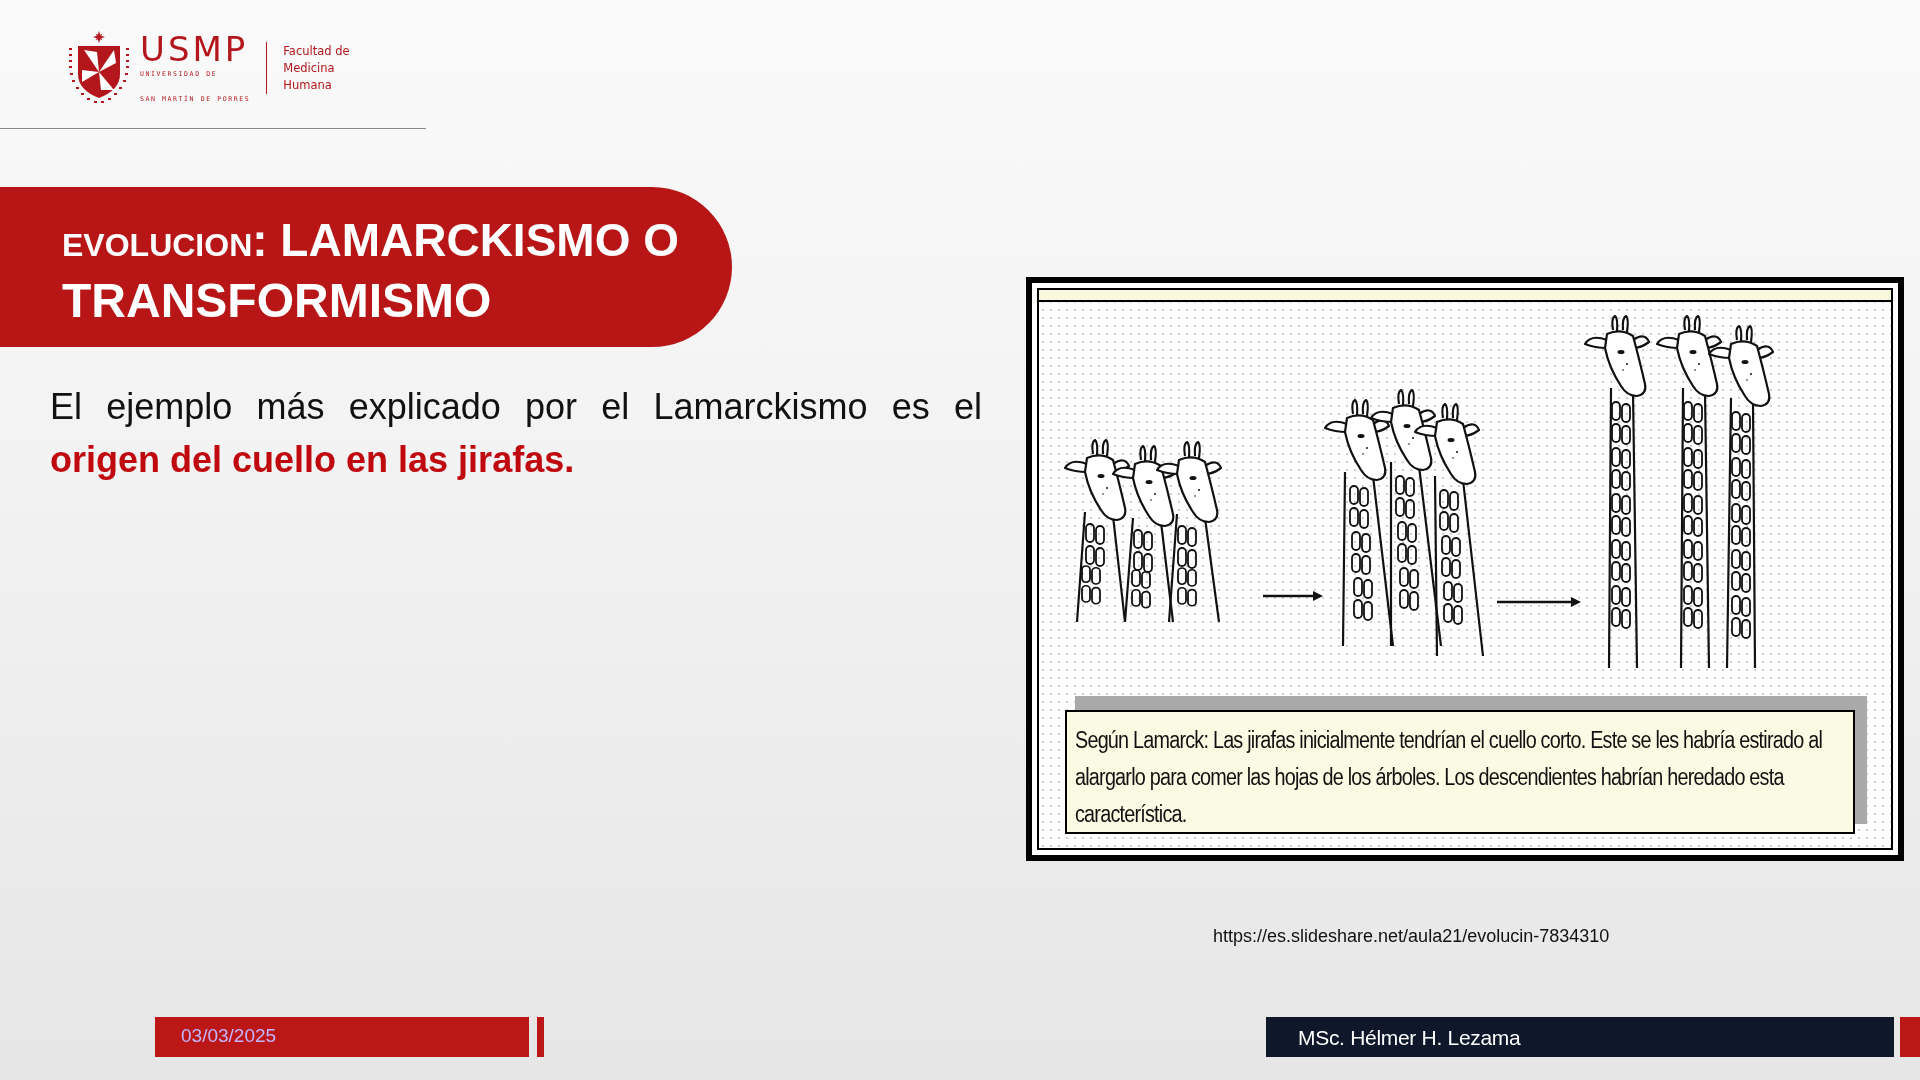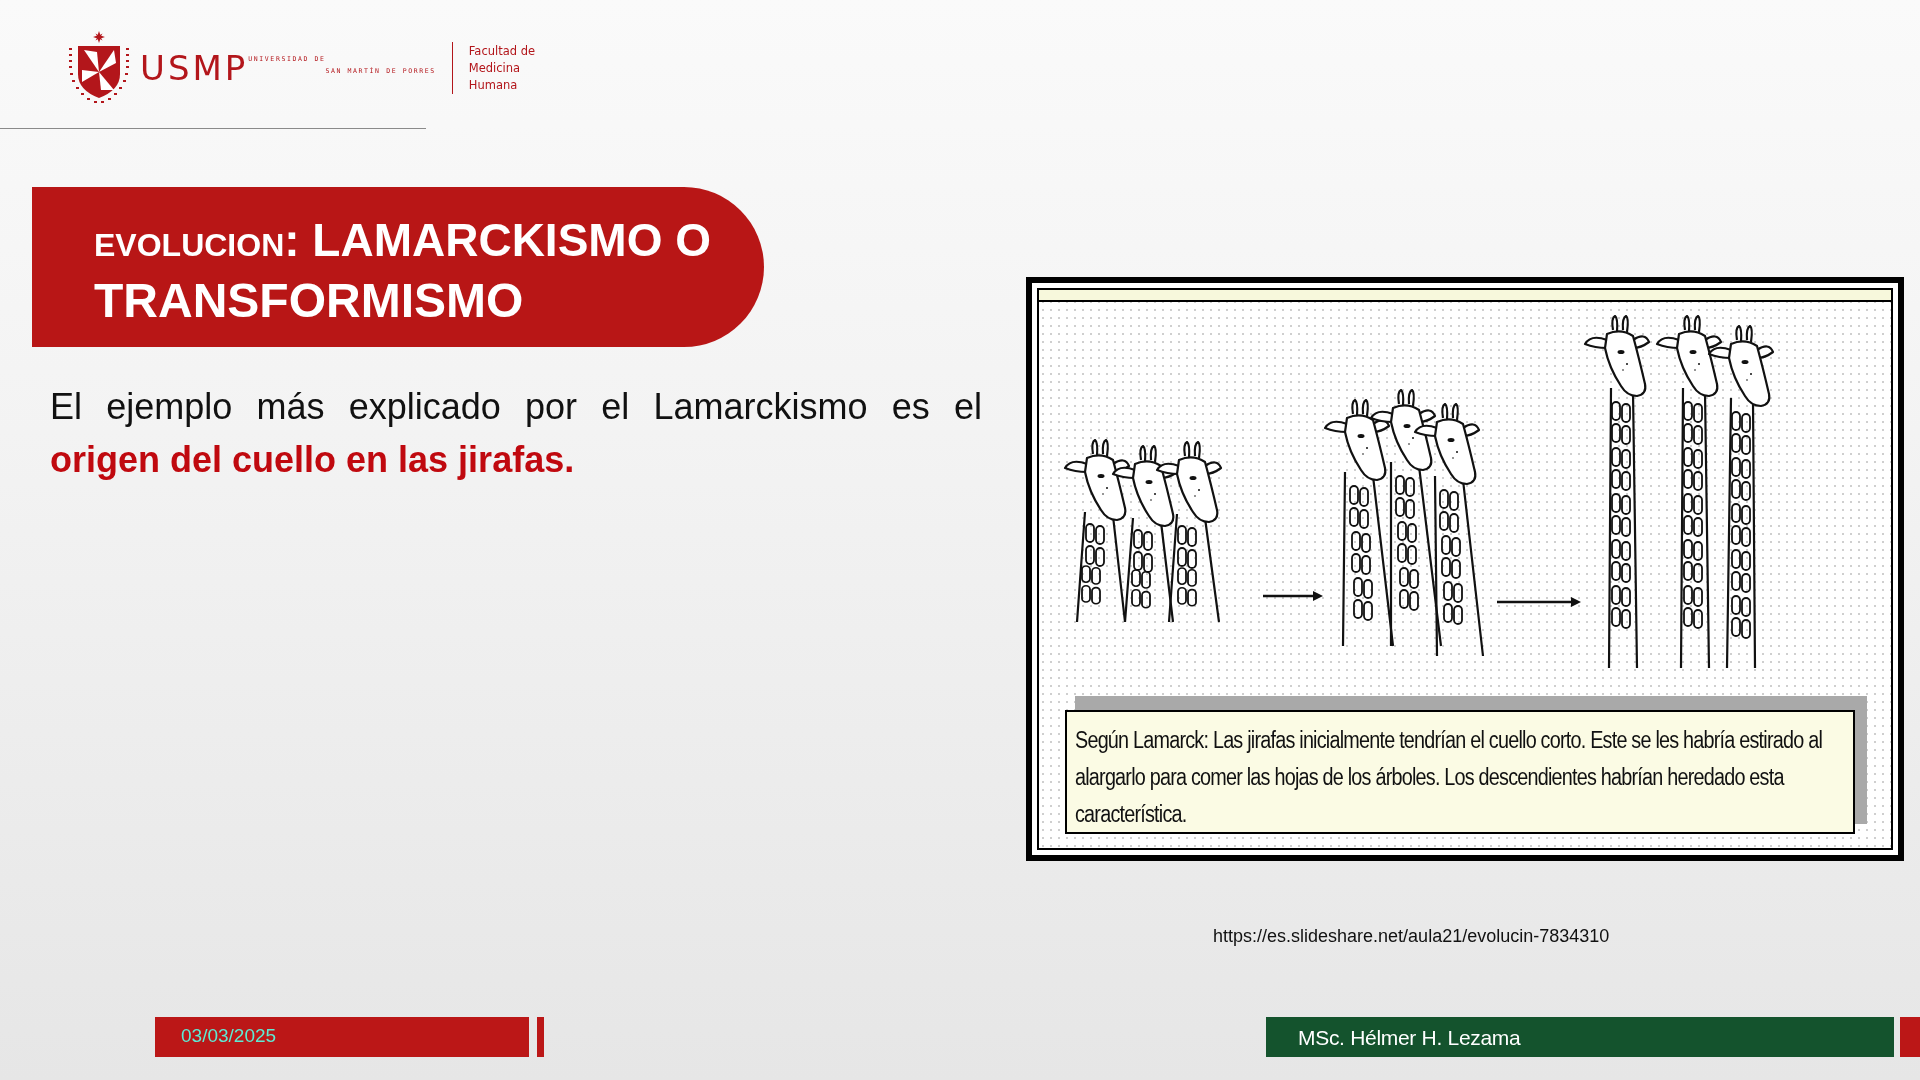--- a/index.html
+++ b/index.html
@@ -4,33 +4,33 @@
   <style>
     html, body { margin: 0; padding: 0; }
     body {
       width: 1920px; height: 1080px; overflow: hidden; position: relative;
       background: linear-gradient(180deg, #fafafa 0%, #f3f3f3 40%, #e6e6e6 100%);
       font-family: "Liberation Sans", sans-serif;
     }
     
     .logo { position: absolute; left: 64px; top: 30px; height: 76px; display: flex; align-items: center; }
     .shield-wrap { width: 70px; height: 76px; position: relative; }
-    .usmp-block { margin-left: 6px; display: flex; flex-direction: row; }
+    .usmp-block { margin-left: 6px; display: flex; flex-direction: column; }
     .usmp-word { color: #b3161b; font-family: "DejaVu Sans", sans-serif; font-size: 34px; letter-spacing: 3px; line-height: 34px; font-weight: normal; }
     .usmp-sub { color: #b3161b; font-family: "DejaVu Sans Mono", monospace; font-size: 6.5px; letter-spacing: 1.6px; line-height: 9px; margin-top: 4px; }
     .logo-sep { width: 1px; height: 52px; background: #b3161b; margin: 0 16px 0 16px; }
     .faculty { color: #b3161b; font-family: "DejaVu Sans", sans-serif; font-size: 11.5px; line-height: 17px; }
     .header-rule { position: absolute; left: 0; top: 128px; width: 426px; height: 1px; background: #8a8a8a; }
 
     
     .title-banner {
       position: absolute; left: 0; top: 187px; width: 732px; height: 160px;
       background: #b81616; border-radius: 0 80px 80px 0;
       color: #ffffff; box-sizing: border-box; padding: 26px 0 0 62px;
-      font-family: "Liberation Sans", sans-serif; font-weight: bold; margin-left: 32px;
+      font-family: "Liberation Sans", sans-serif; font-weight: bold;
     }
     .title-line1 { font-size: 46px; line-height: 54px; white-space: nowrap; }
     .title-small { font-size: 32px; }
     .title-line2 { font-size: 48px; line-height: 58px; white-space: nowrap; }
 
     
     .body-text {
       position: absolute; left: 50px; top: 380px; width: 932px;
       font-family: "Liberation Sans", sans-serif; font-size: 36px; line-height: 53px;
       color: #111111; text-align: justify;
@@ -67,27 +67,27 @@
     .caption-text { display: inline-block; transform: scaleX(0.86); transform-origin: left top; width: 890px; }
 
     .source-url {
       position: absolute; left: 1213px; top: 926px;
       font-family: "Liberation Sans", sans-serif; font-size: 18px; color: #111;
     }
 
     
     .footer-date {
       position: absolute; left: 155px; top: 1017px; width: 374px; height: 40px;
-      background: #bb1717; color: #5eead4; box-sizing: border-box; padding: 8px 0 0 26px;
+      background: #bb1717; color: #c4b5fd; box-sizing: border-box; padding: 8px 0 0 26px;
       font-family: "Liberation Sans", sans-serif; font-size: 19px;
     }
     .footer-date-tick { position: absolute; left: 537px; top: 1017px; width: 7px; height: 40px; background: #bb1717; }
     .footer-author {
       position: absolute; left: 1266px; top: 1017px; width: 628px; height: 40px;
-      background: #14532d; color: #ffffff; box-sizing: border-box; padding: 9px 0 0 32px;
+      background: #0f172a; color: #ffffff; box-sizing: border-box; padding: 9px 0 0 32px;
       font-family: "Liberation Sans", sans-serif; font-size: 21px; letter-spacing: -0.3px;
     }
     .footer-author-tick { position: absolute; left: 1900px; top: 1017px; width: 20px; height: 40px; background: #bb1717; }
   </style>
 </head>
 <body>
 
 <div class="logo">
   <div class="shield-wrap">
     <svg width="70" height="76" viewBox="0 0 70 76">

